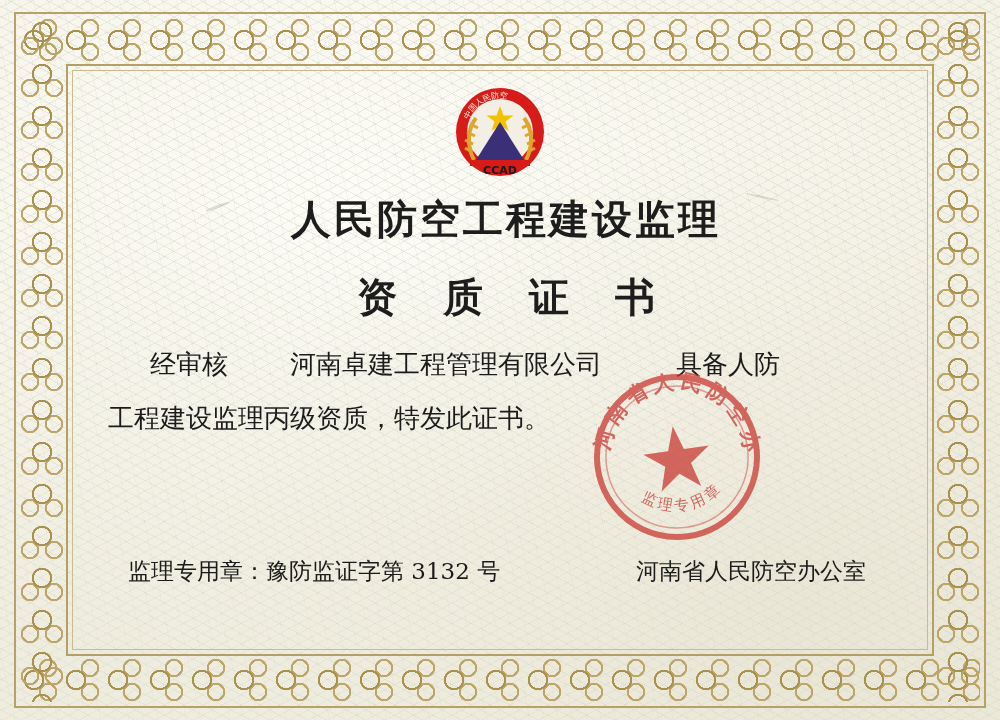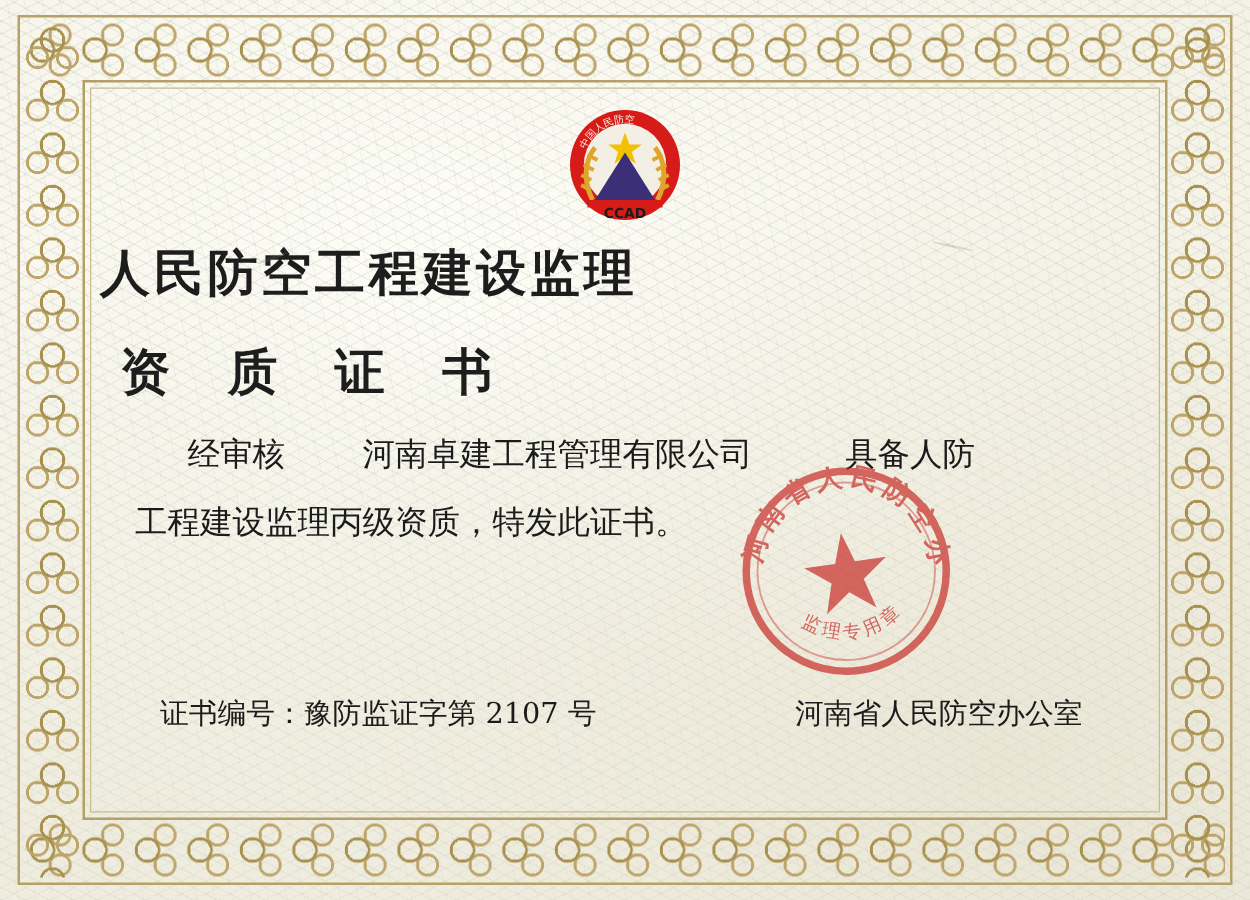--- a/index.html
+++ b/index.html
@@ -131,23 +131,23 @@
     position: relative;
     width: 112px;
     height: 104px;
   }
   .emblem svg { display: block; }
 
   
   .title-block {
     position: absolute;
     top: 118px;
-    left: 0;
+    left: 12px;
     right: 0;
-    text-align: left;
+    text-align: center;
   }
   .title-line1 {
     font-family: "DejaVu Serif", serif;
     font-weight: bold;
     font-size: 40px;
     letter-spacing: 3px;
     color: #1d1d1d;
     line-height: 1.15;
   }
   .title-line2 {
@@ -293,21 +293,21 @@
         <span class="seg-pre">经审核</span>
         <span class="seg-company">河南卓建工程管理有限公司</span>
         <span class="seg-post">具备人防</span>
       </div>
       <div class="body-line second">工程建设监理丙级资质，特发此证书。</div>
     </div>
 
     <div class="footer">
       <div class="footer-row">
         <div class="footer-left">
-          <span>证书编号：</span><span>豫防监证字第 2107 号</span>
+          <span>监理专用章：</span><span>豫防监证字第 3132 号</span>
         </div>
         <div class="footer-right">河南省人民防空办公室</div>
       </div>
       <div class="footer-row">
       </div>
     </div>
 
     <div class="seal">
       <svg width="186" height="186" viewBox="0 0 186 186">
         <g transform="rotate(-8 93 93)">

